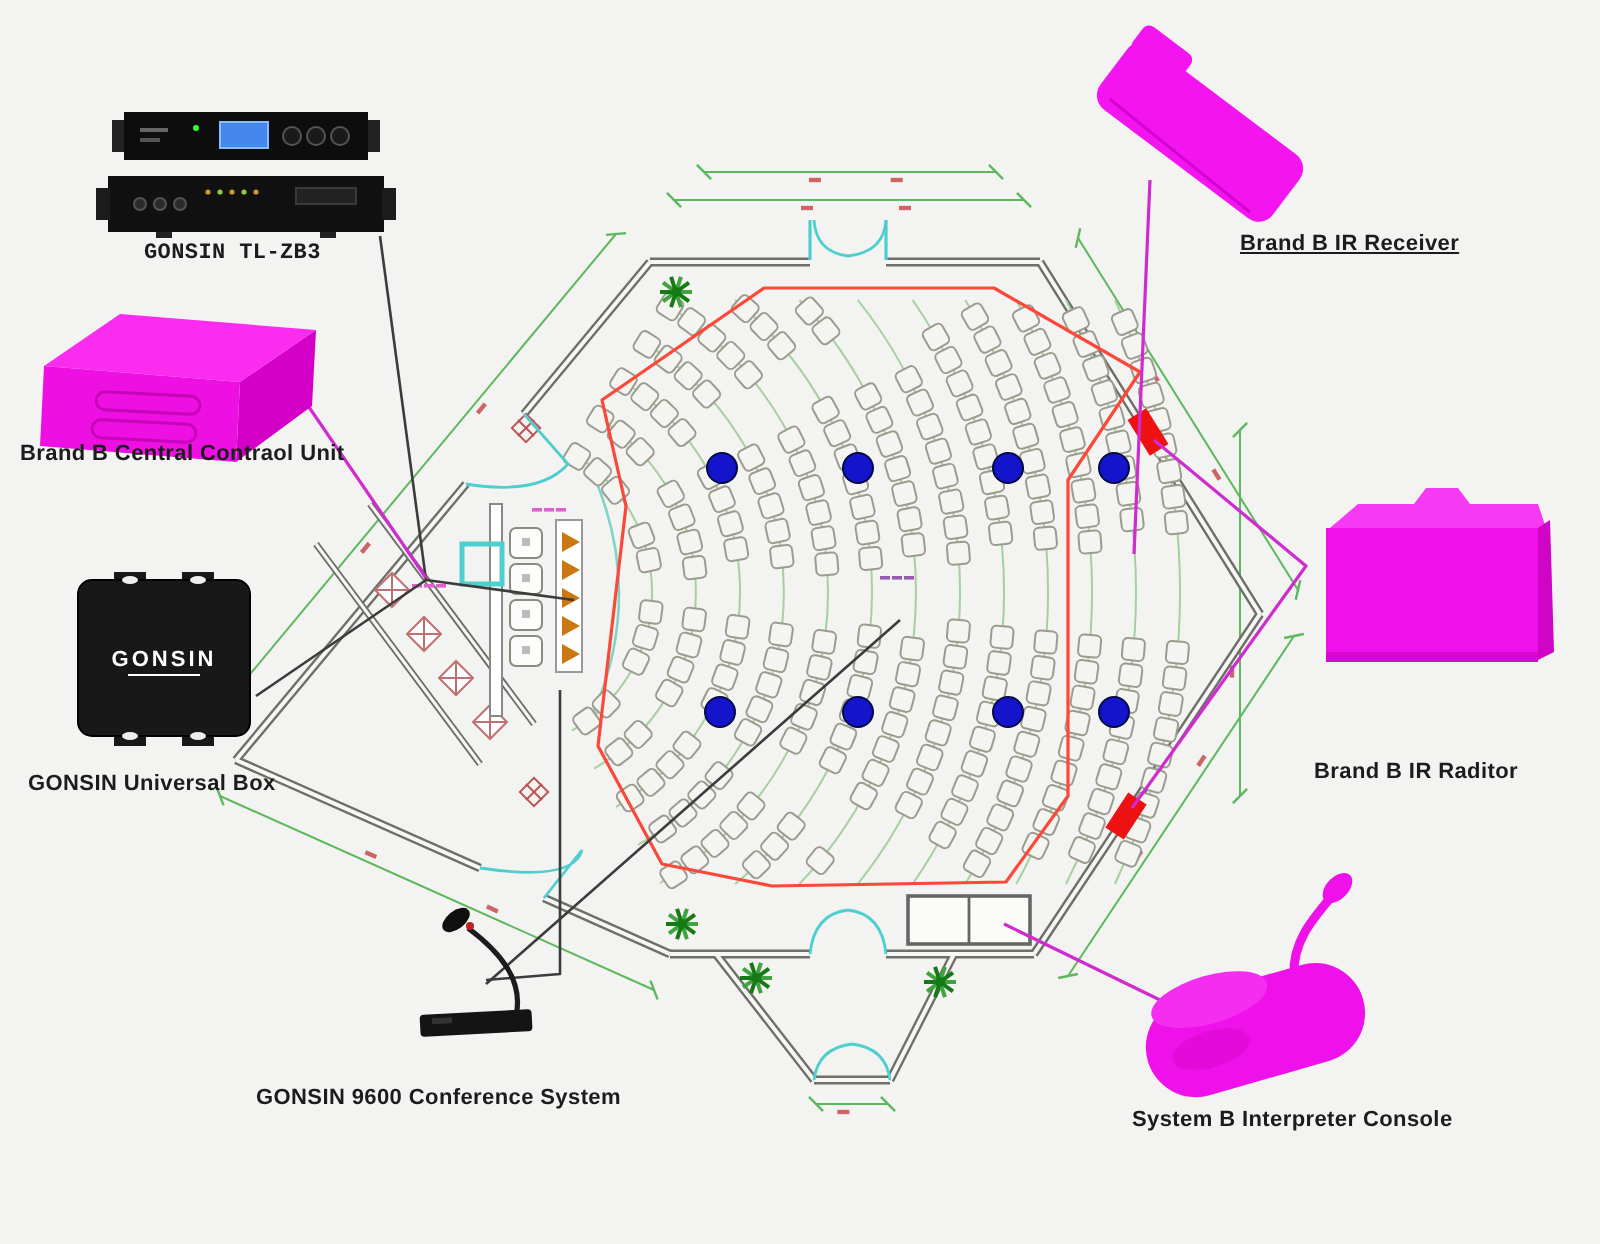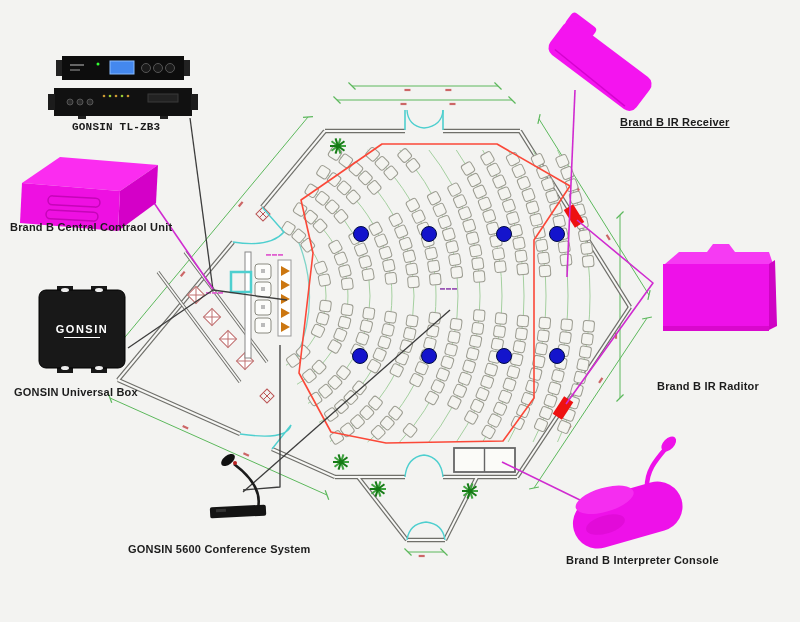--- a/index.html
+++ b/index.html
@@ -542,16 +542,16 @@
     <ellipse cx="129" cy="30" rx="9" ry="5.5" fill="#ee11e9" transform="rotate(-30 129 30)"></ellipse>
     <rect x="14" y="62" width="112" height="50" rx="25" fill="#ee11e9"></rect>
     <ellipse cx="52" cy="66" rx="30" ry="12" fill="#f52df0"></ellipse>
     <ellipse cx="46" cy="90" rx="20" ry="9" fill="#d605ca" opacity="0.5"></ellipse>
   </g>
 </svg>
 
 <div class="lbl" id="lbl-tlzb3">GONSIN TL-ZB3</div>
 <div class="lbl" id="lbl-ccu">Brand B Central Contraol Unit</div>
 <div class="lbl" id="lbl-ubox">GONSIN Universal Box</div>
-<div class="lbl" id="lbl-conf">GONSIN 5600 Conference System</div>
+<div class="lbl" id="lbl-conf">GONSIN 9600 Conference System</div>
 <div class="lbl" id="lbl-recv">Brand B IR Receiver</div>
 <div class="lbl" id="lbl-rad">Brand B IR Raditor</div>
-<div class="lbl" id="lbl-interp">Brand B Interpreter Console</div>
+<div class="lbl" id="lbl-interp">System B Interpreter Console</div>
 
 </body></html>

